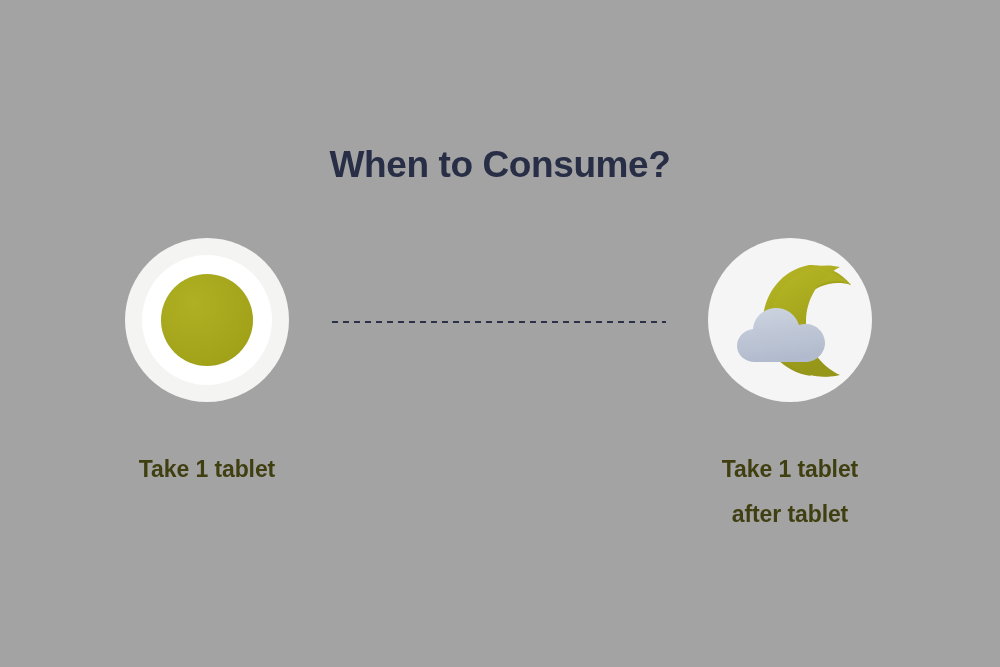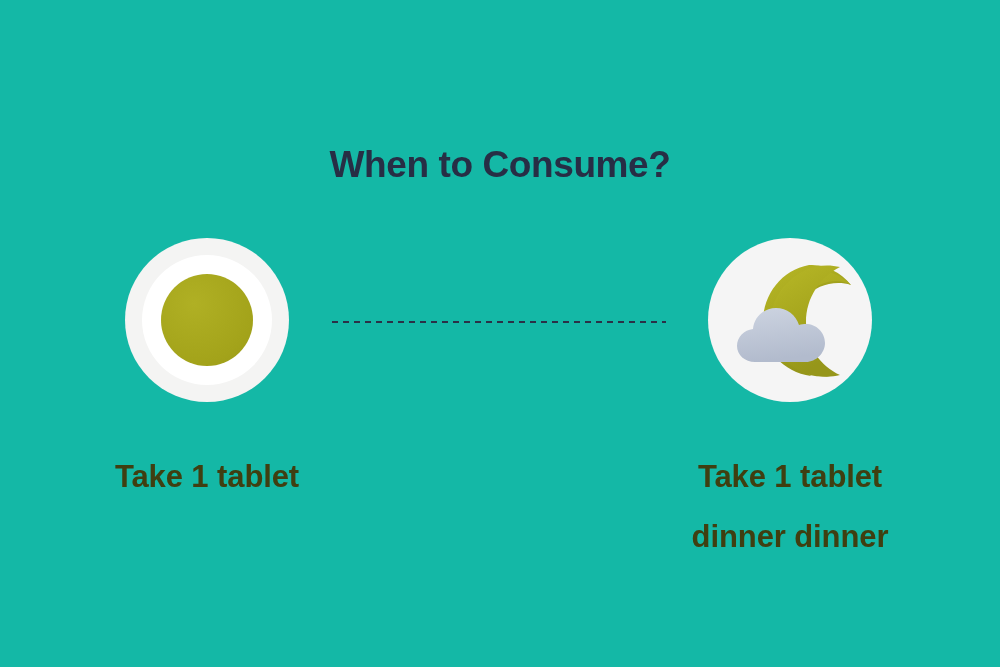--- a/index.html
+++ b/index.html
@@ -11,21 +11,21 @@
     height: 667px;
     background: #ffffff;
     font-family: "Liberation Sans", sans-serif;
     overflow: hidden;
     position: relative;
   }
 
   #infographic {
     position: absolute;
     inset: 0;
-    background: #14b8a6;
+    background: #a3a3a3;
     text-decoration: underline;
   }
 
   
   .title {
     position: absolute;
     top: 143px;
     left: 0;
     width: 1000px;
     text-align: center;
@@ -89,21 +89,21 @@
     left: 0;
     top: 0;
     width: 164px;
     height: 164px;
     display: block;
   }
 
   
   .caption {
     margin-top: 45px;
-    font-size: 31px;
+    font-size: 23px;
     font-weight: bold;
     color: #3f3f11;
     line-height: 1.95;
     letter-spacing: -0.1px;
   }
   .caption .line { display: block; white-space: nowrap; }
 
   
   .connector {
     position: absolute;
@@ -194,18 +194,18 @@
                    C 93 86, 96 86, 98 86
                    C 108 86, 117 94, 117 105
                    C 117 115, 108 124, 98 124
                    Z" fill="url(#cloudGrad)"></path>
         </g>
       </svg>
     </div>
 
     <div class="caption">
       <span class="line">Take 1 tablet</span>
-      <span class="line">dinner dinner</span>
+      <span class="line">after tablet</span>
     </div>
 
   </div>
 
 </div>
 
 </body></html>

